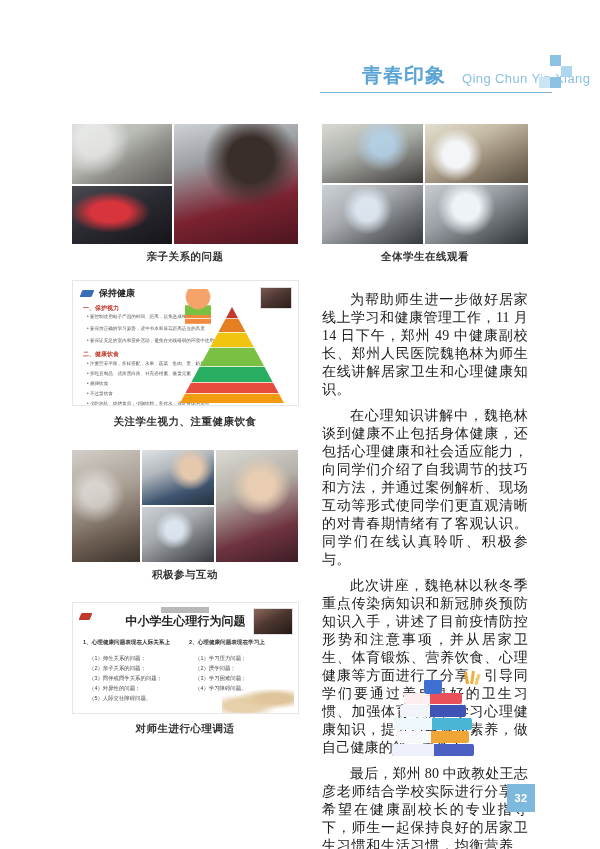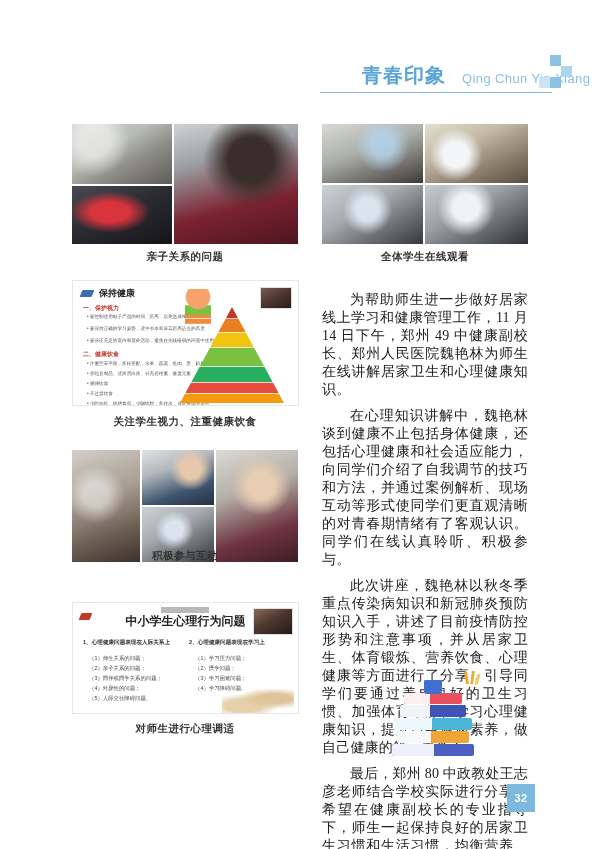--- a/index.html
+++ b/index.html
@@ -322,21 +322,21 @@
     </div>
   </div>
   <div class="caption" style="left:72px; top:415px; width:226px;">关注学生视力、注重健康饮食</div>
 
   <div>
     <div class="photo ph-girl" style="left:72px;  top:450px; width:68px;  height:112px;"></div>
     <div class="photo ph-child" style="left:142px; top:450px; width:72px;  height:55px;"></div>
     <div class="photo ph-laptop" style="left:142px; top:507px; width:72px;  height:55px;"></div>
     <div class="photo ph-boy-sweater" style="left:216px; top:450px; width:82px;  height:112px;"></div>
   </div>
-  <div class="caption" style="left:72px; top:549px; width:226px;">积极参与互动</div>
+  <div class="caption" style="left:72px; top:568px; width:226px;">积极参与互动</div>
 
   <div class="slide s2">
     <div class="s2-mark"></div>
     <div class="s2-tag"></div>
     <div class="slide-title s2-title">中小学生心理行为问题</div>
     <div class="s2-vid"></div>
 
     <div class="s2-col-h" style="position:absolute; left:10px; top:36px;">1、心理健康问题表现在人际关系上</div>
     <div class="s2-li" style="position:absolute; left:16px; top:52px;">（1）师生关系的问题；</div>
     <div class="s2-li" style="position:absolute; left:16px; top:62px;">（2）亲子关系的问题；</div>

